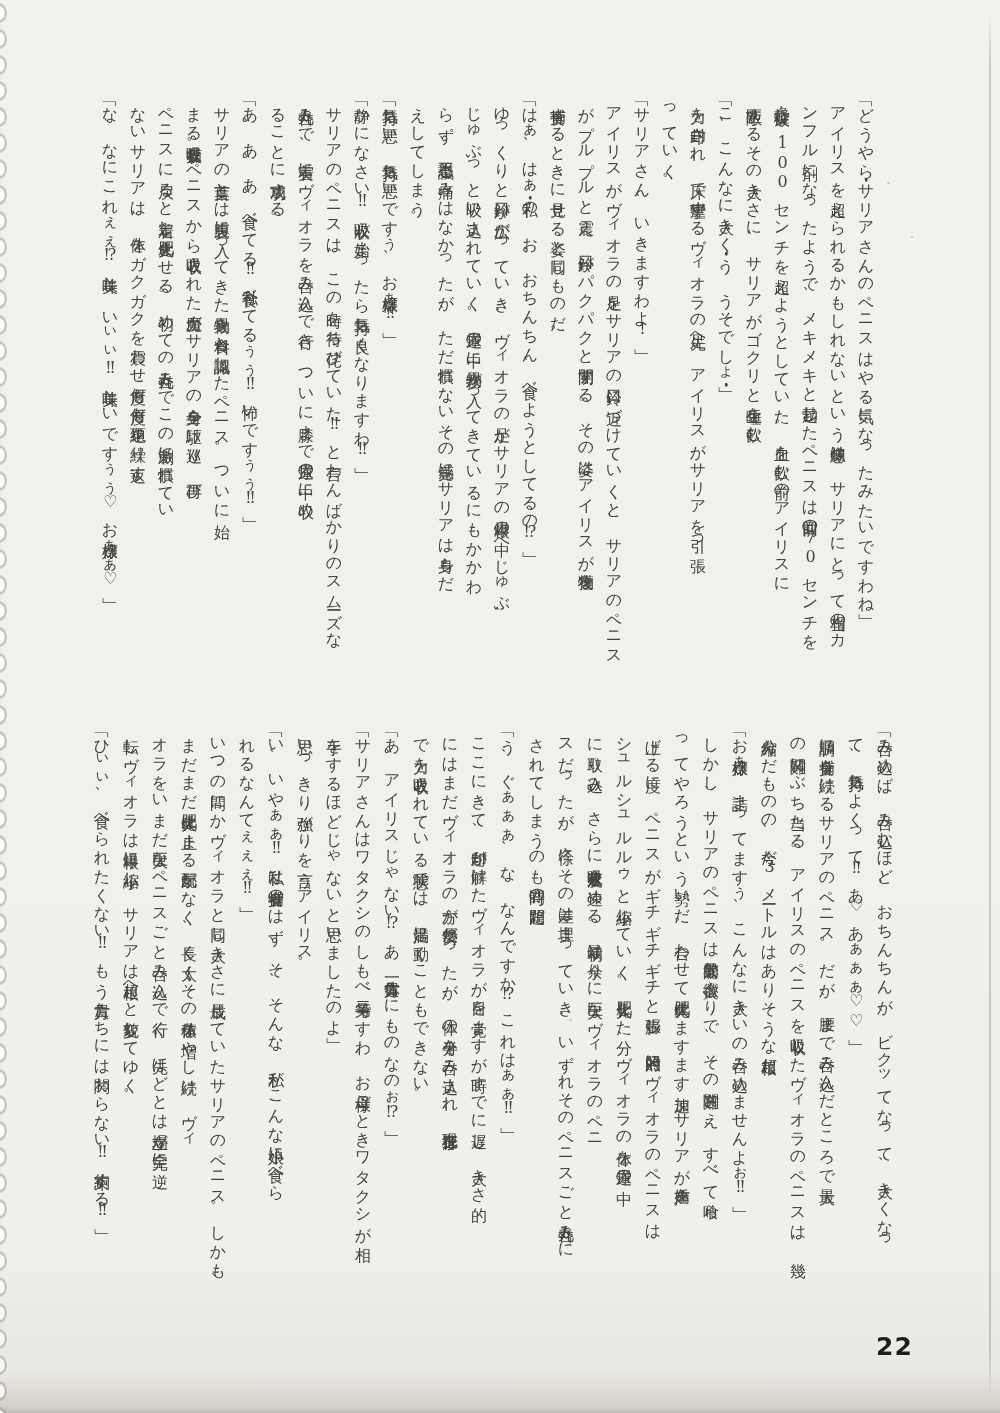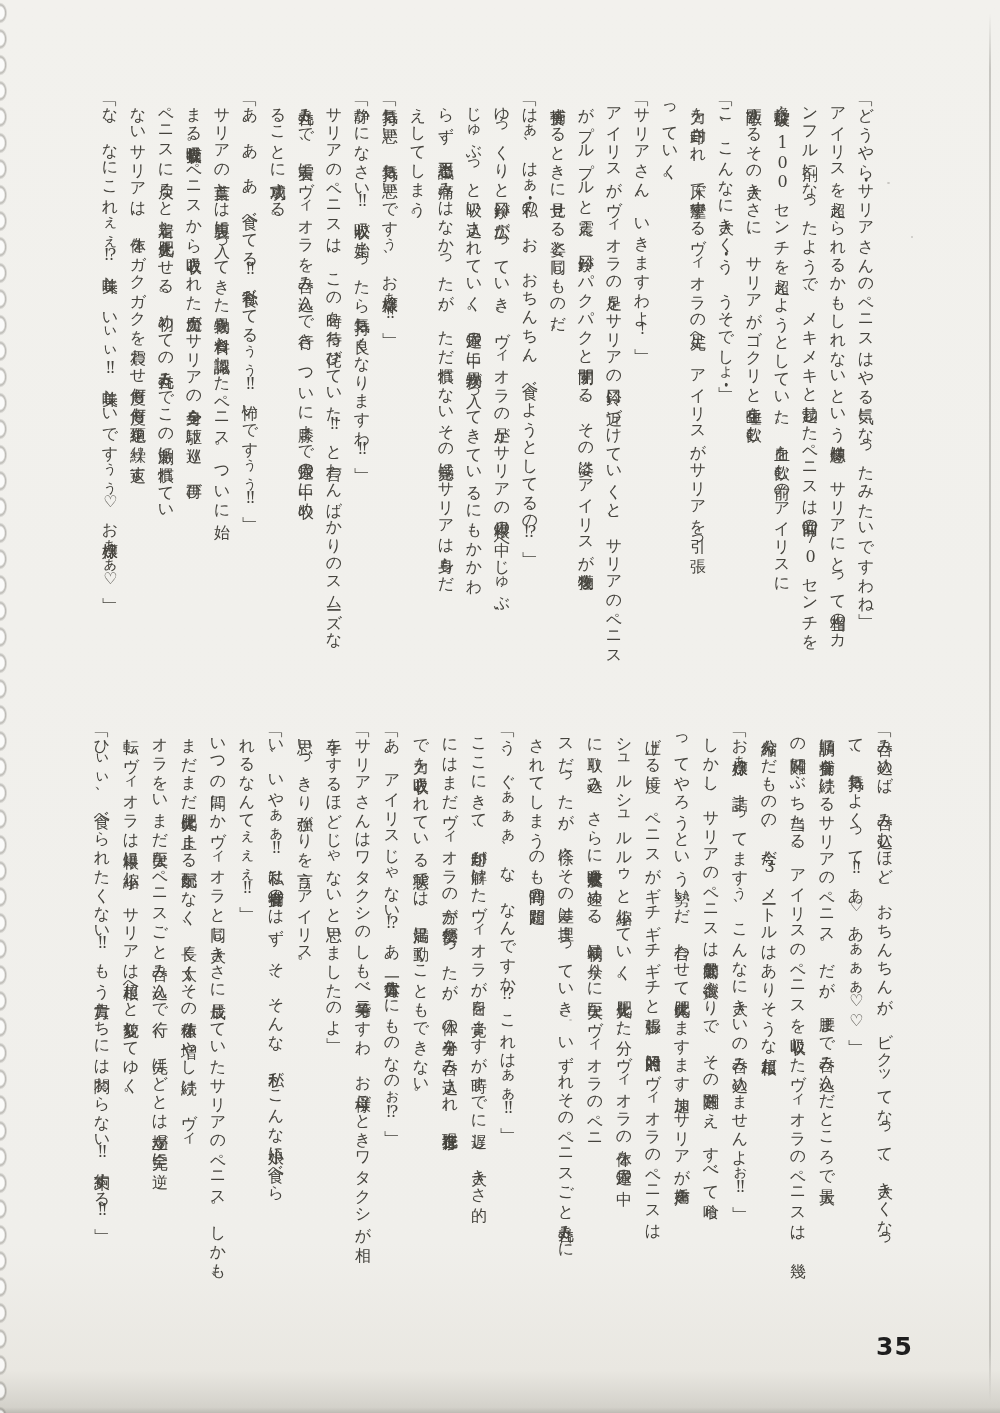--- a/index.html
+++ b/index.html
@@ -132,17 +132,17 @@
     <p>思いっきり強がりを言うアイリス。</p>
     <p>「い、いやぁぁ‼私は捕食者のはず、そ、そんな、私がこんな小娘に食べら</p>
     <p>れるなんてぇぇぇ‼」</p>
     <p>いつの間にかヴィオラと同じ大きさに成長していたサリアのペニス。しかも、</p>
     <p>まだまだ肥大化は止まる気配がなく、長く太くその体積を増やし続け、ヴィ</p>
     <p>オラをいまだ巨大なペニスごと呑み込んで行く。先ほどとは立場が完全に逆</p>
     <p>転しヴィオラは爆根に縮小し、サリアは超根へと変貌してゆく。</p>
     <p>「ひぃぃ、食べられたくない‼もう貴方たちには関わらない‼約束する‼」</p>
   </section>
 
-<div class="page-number">35</div>
+<div class="page-number">22</div>
 
 <div class="speck speck-1"></div>
 <div class="speck speck-2"></div>
 <div class="speck speck-3"></div>
 
 </body></html>

